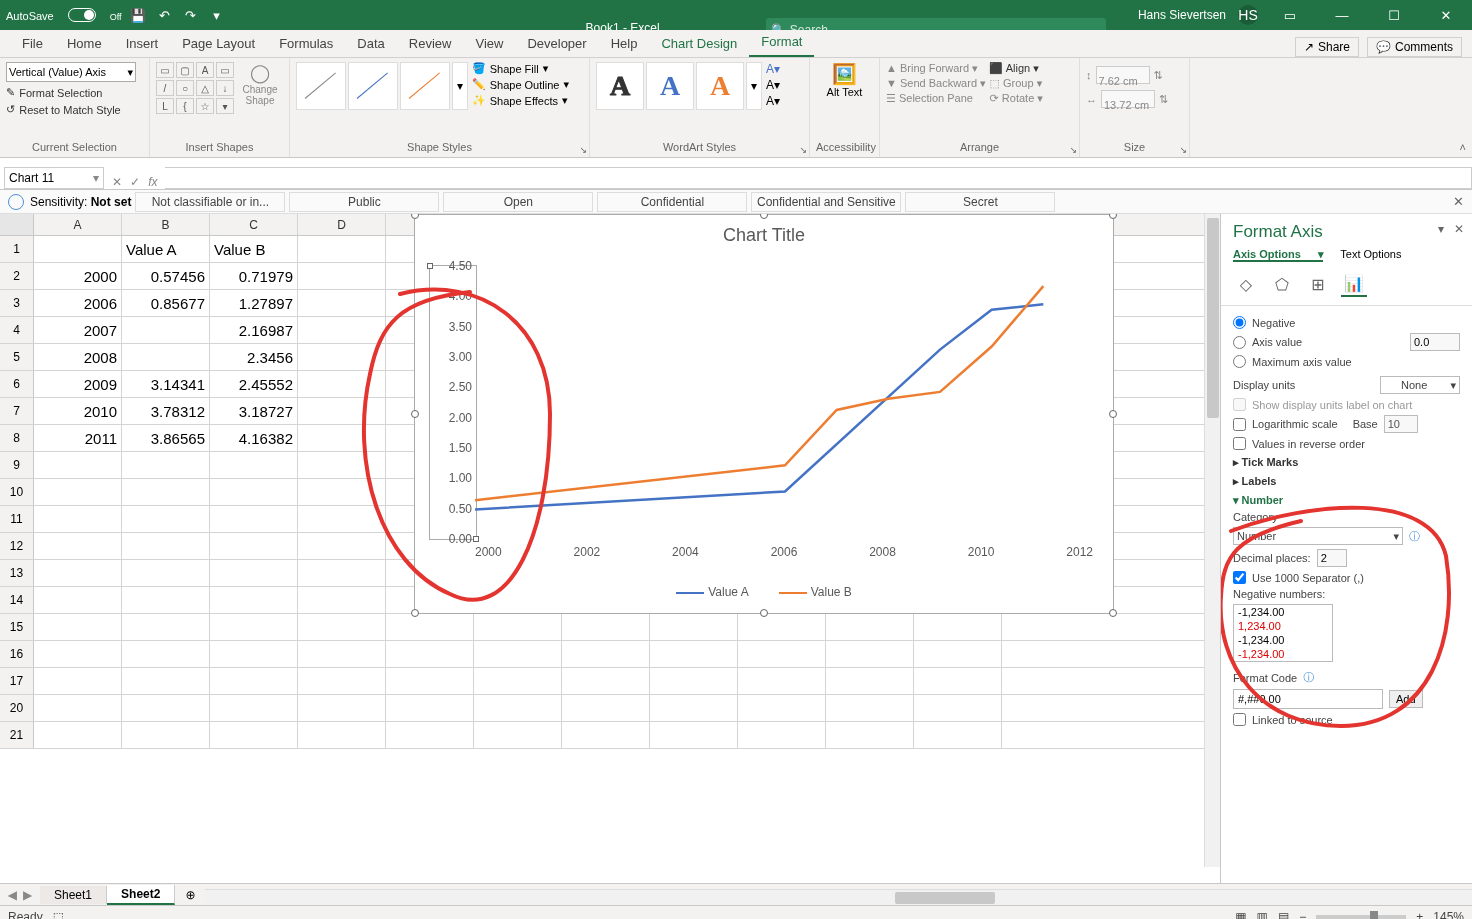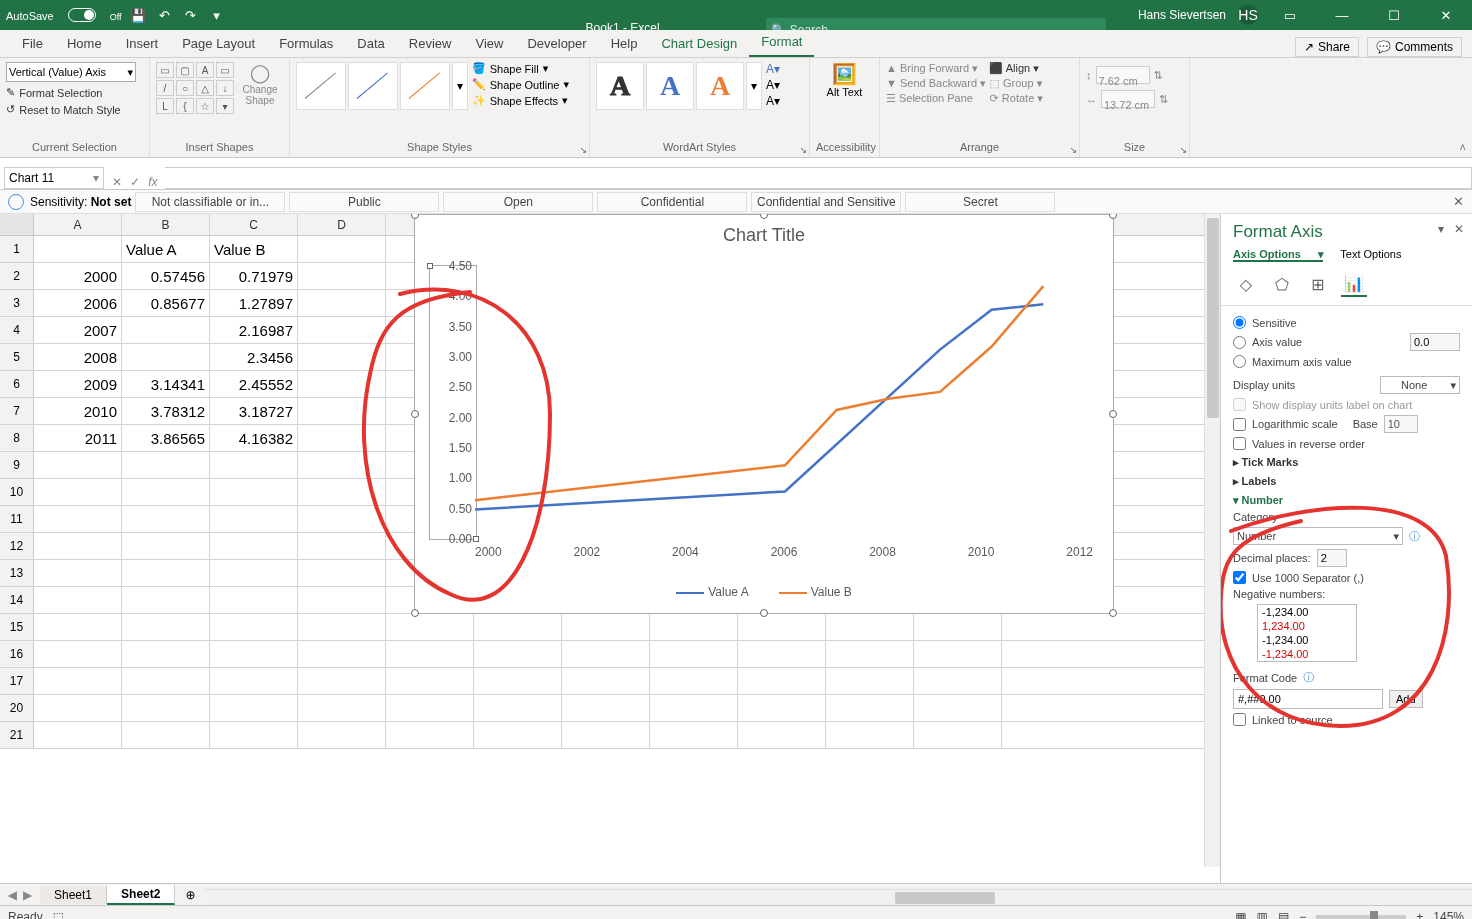--- a/index.html
+++ b/index.html
@@ -101,21 +101,21 @@
   .fa-iconrow { padding:4px 12px 8px; display:flex; gap:10px; border-bottom:1px solid #ddd; }
   .fa-icon { width:26px; height:26px; display:flex; align-items:center; justify-content:center; font-size:16px; color:#666; }
   .fa-icon.sel { color:#217346; border-bottom:2px solid #217346; }
   .fa-body { padding:6px 12px; font-size:11px; overflow-y:auto; flex:1; position:relative; }
   .fa-row { display:flex; align-items:center; gap:6px; margin:4px 0; color:#444; }
   .fa-row.disabled { color:#999; }
   .fa-input { width:50px; height:18px; border:1px solid #bbb; background:#f8f8f8; padding:0 3px; font-size:11px; text-align:left; }
   .fa-select { width:80px; height:18px; border:1px solid #bbb; background:#fff; display:flex; align-items:center; justify-content:space-between; padding:0 3px; font-size:11px; }
   .fa-section { font-weight:bold; color:#333; margin:6px 0 2px; cursor:default; }
   .fa-section.green { color:#217346; }
-  .neg-list { border:1px solid #bbb; width:100px;margin-left:24px; }
+  .neg-list { border:1px solid #bbb; width:100px; }
   .neg-list div { padding:1px 4px; }
   .neg-list .red { color:#d00; }
   .fa-wide-input { width:150px; height:20px; border:1px solid #bbb; padding:0 4px; font-size:11px; }
   .add-btn { border:1px solid #bbb; padding:2px 6px; font-size:11px; }
 
   
   .sheet-tabs { height:22px; border-top:1px solid #c8c8c8; display:flex; align-items:center; background:#f3f2f1; font-size:12px; }
   .sheet-nav { width:40px; display:flex; justify-content:center; gap:6px; color:#888; }
   .sheet-tab { padding:2px 14px; border-right:1px solid #ccc; background:#ece9e6; }
   .sheet-tab.active { background:#fff; border-bottom:2px solid #217346; font-weight:600; }
@@ -683,21 +683,21 @@
     </div>
     <div class="fa-iconrow">
       <div class="fa-icon">◇</div>
       <div class="fa-icon">⬠</div>
       <div class="fa-icon">⊞</div>
       <div class="fa-icon sel">📊</div>
     </div>
     <div class="fa-body">
       <div class="fa-row">
           <input type="radio" checked="" style=""> 
-          <span>Sensitive</span>
+          <span>Negative</span>
         </div>
       <div class="fa-row">
           <input type="radio" style=""> 
           <span>Axis value</span>
         <input class="fa-input" style="margin-left: auto;" value="0.0">
         </div>
       <div class="fa-row">
           <input type="radio" style=""> 
           <span>Maximum axis value</span>
         </div>

